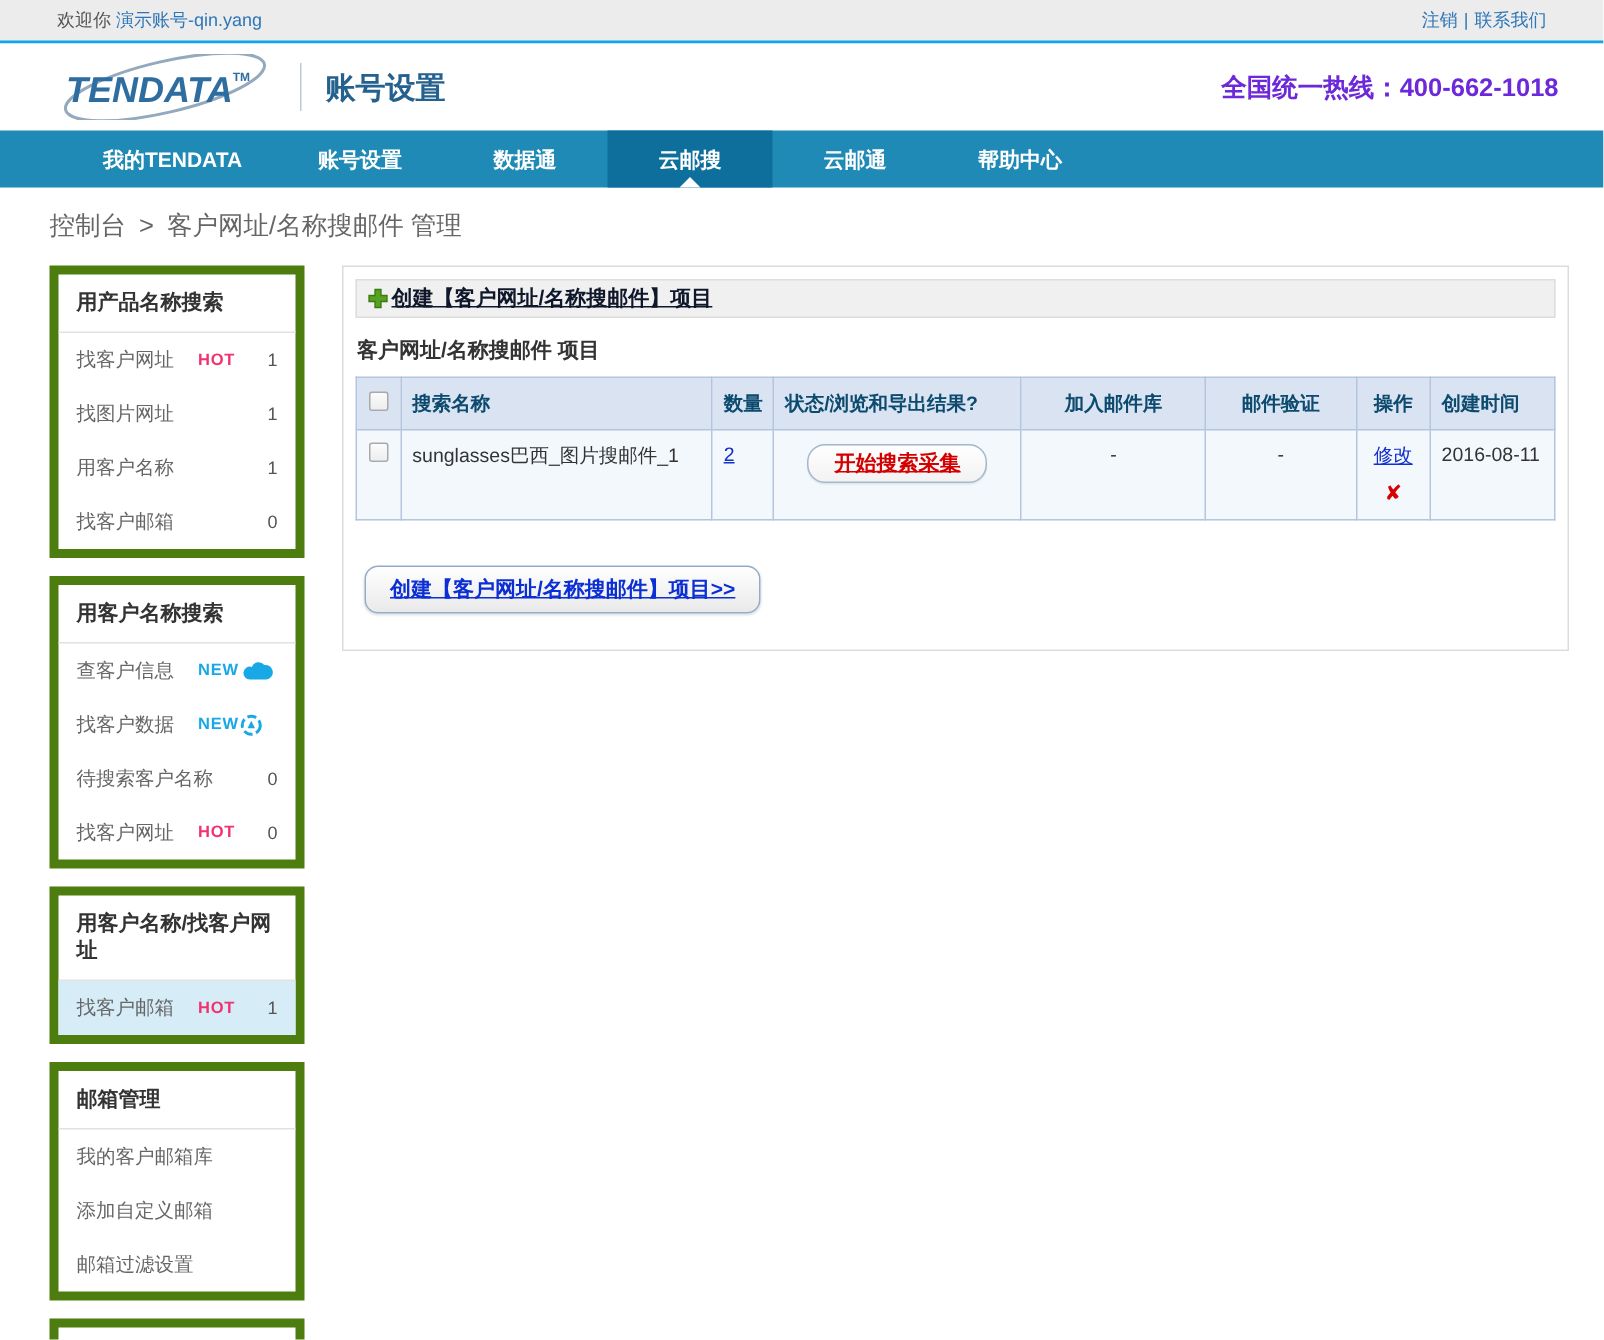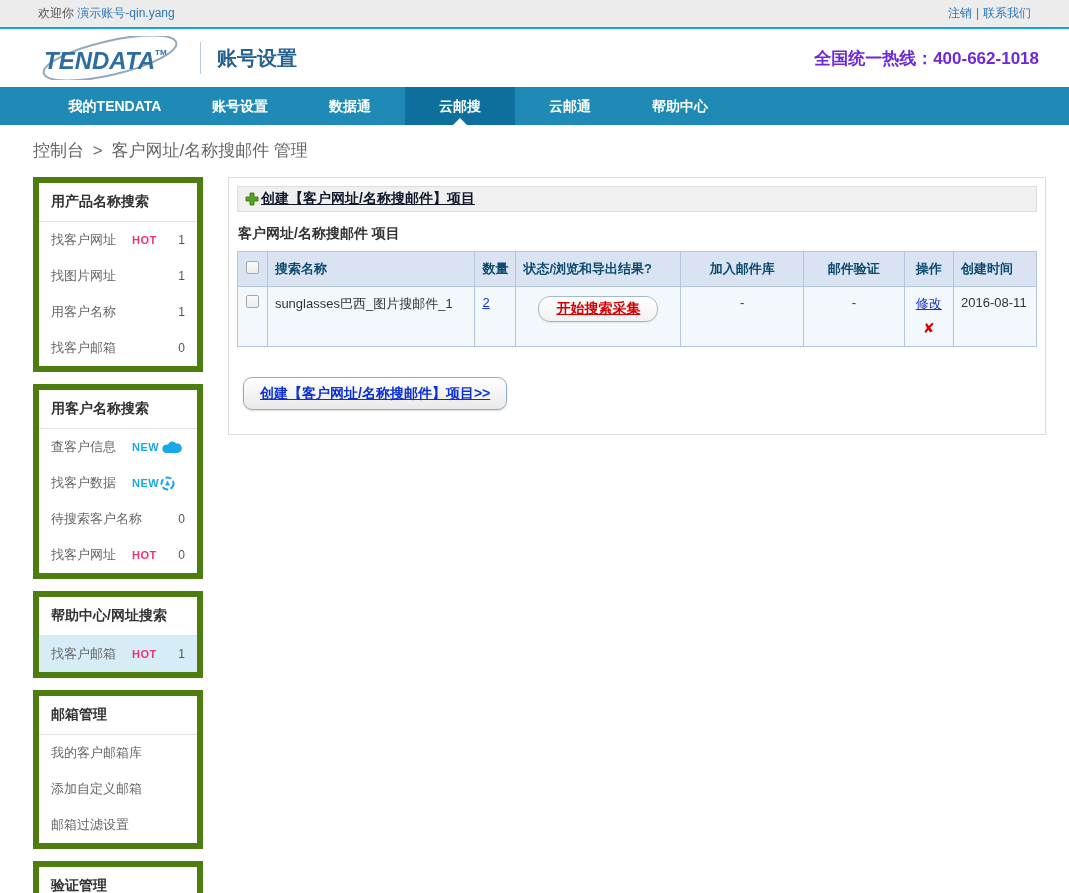--- a/index.html
+++ b/index.html
@@ -220,21 +220,21 @@
         <span class="count">0</span>
       </div>
       <div class="side-item">
         <span class="label">找客户网址</span>
         <span class="badge-hot">HOT</span>
         <span class="count">0</span>
       </div>
     </div>
 
     <div class="side-box">
-      <div class="side-box-title">帮助中心/网址搜索</div>
+      <div class="side-box-title">用客户名称/找客户网址</div>
       <div class="side-item active">
         <span class="label">找客户邮箱</span>
         <span class="badge-hot">HOT</span>
         <span class="count">1</span>
       </div>
     </div>
 
     <div class="side-box">
       <div class="side-box-title">邮箱管理</div>
       <div class="side-item">

